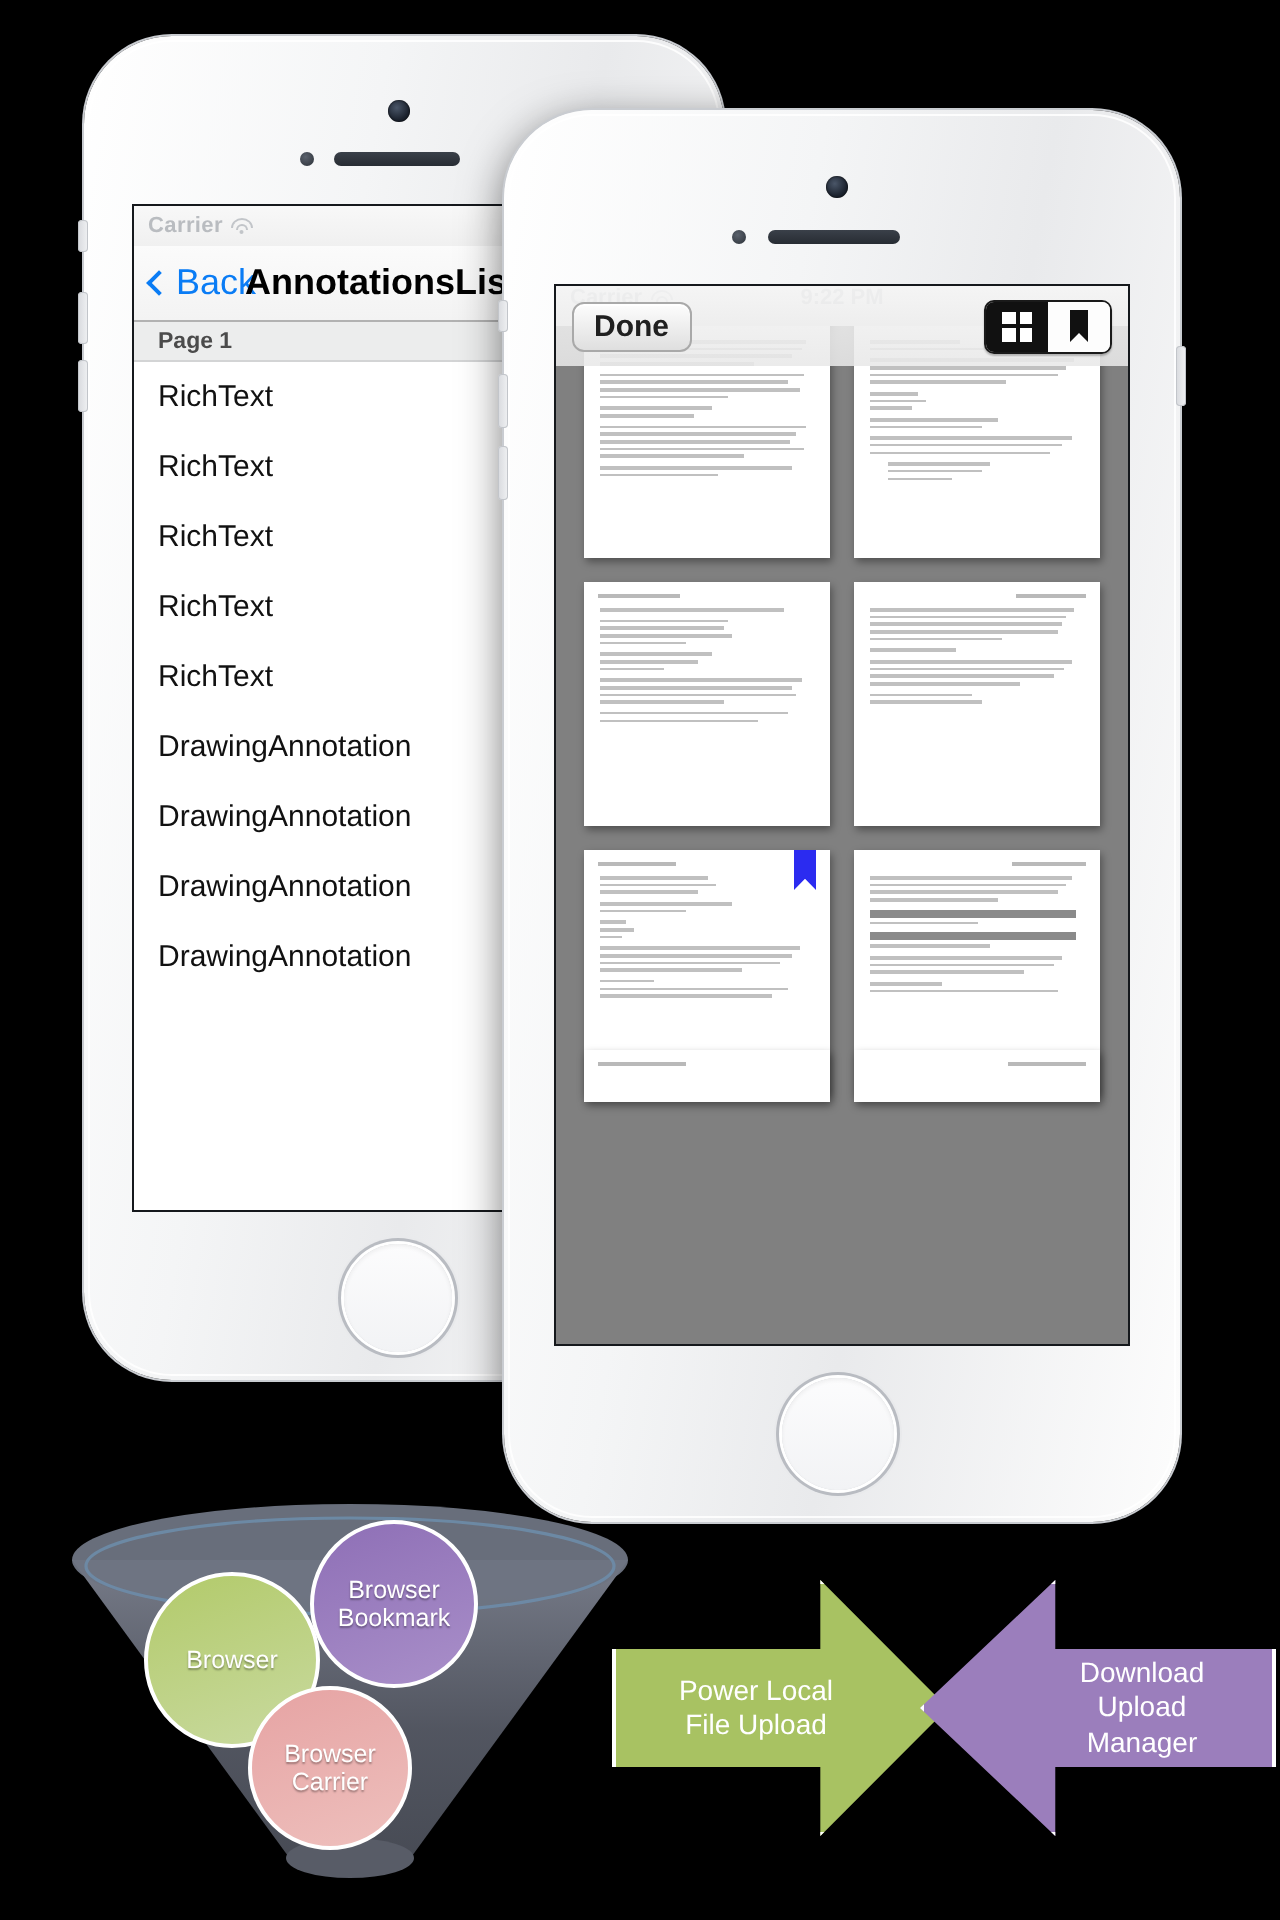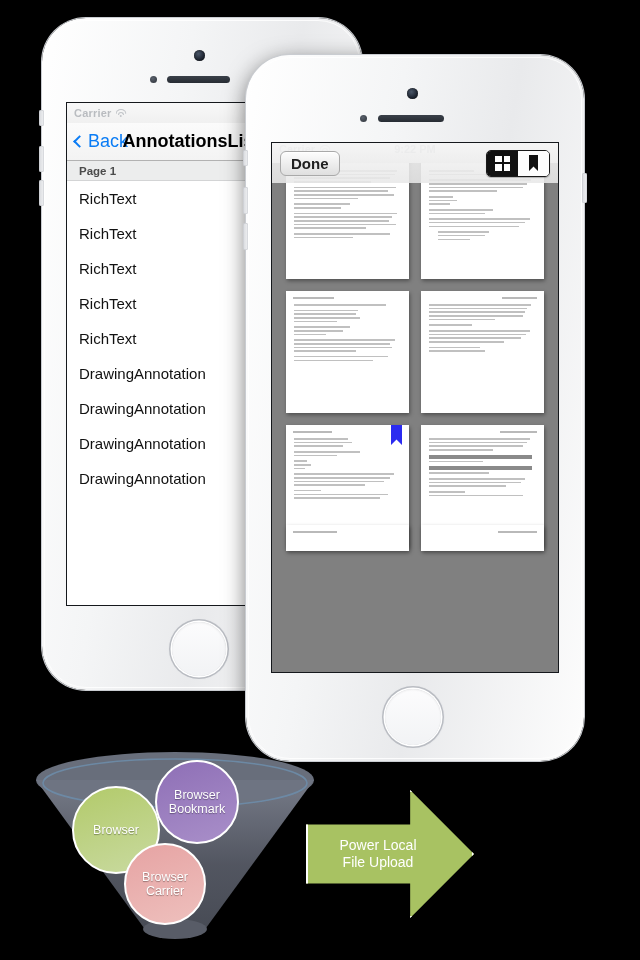--- a/index.html
+++ b/index.html
@@ -90,21 +90,21 @@
   }
   .tablelist{ background:#fff; position:relative; }
   .cell{
     height:35px; display:flex; align-items:center; padding-left:12px;
     font-size:15px; color:#111; cursor:pointer;
   }
   .scroll-ind{ position:absolute; right:1.5px; width:2.5px; border-radius:2px;
                background:rgba(0,0,0,.28); }
 
   
-  #phone-right { left:246px; top:55px; width:338px; height:706px; }
+  #phone-right { left:252px; top:55px; width:338px; height:706px; }
   #screen-right { left:26px; top:88px; width:286px; height:529px; }
 
   .thumb-statusbar{
     position:absolute; top:0; left:0; right:0; height:20px;
     background: linear-gradient(#f2f2f2,#e8e8e8);
     color:#b6b9bd; font-size:11px; font-weight:700; z-index:3;
   }
   .thumb-toolbar{
     position:absolute; top:0; left:0; right:0; height:40px; z-index:4;
     display:flex; align-items:center; justify-content:space-between;
@@ -580,15 +580,22 @@
       </div>
     </div>
 
     <div class="arrows">
       <div class="arrow arrow-right">
         <span class="lbl">
           <span>Power Local</span><br>
           <span>File Upload</span>
         </span>
       </div>
+      <div class="arrow arrow-left">
+        <span class="lbl">
+          <span>Download</span><br>
+          <span>Upload</span><br>
+          <span>Manager</span>
+        </span>
+      </div>
     </div>
   </div>
 </div>
 
 </body></html>

